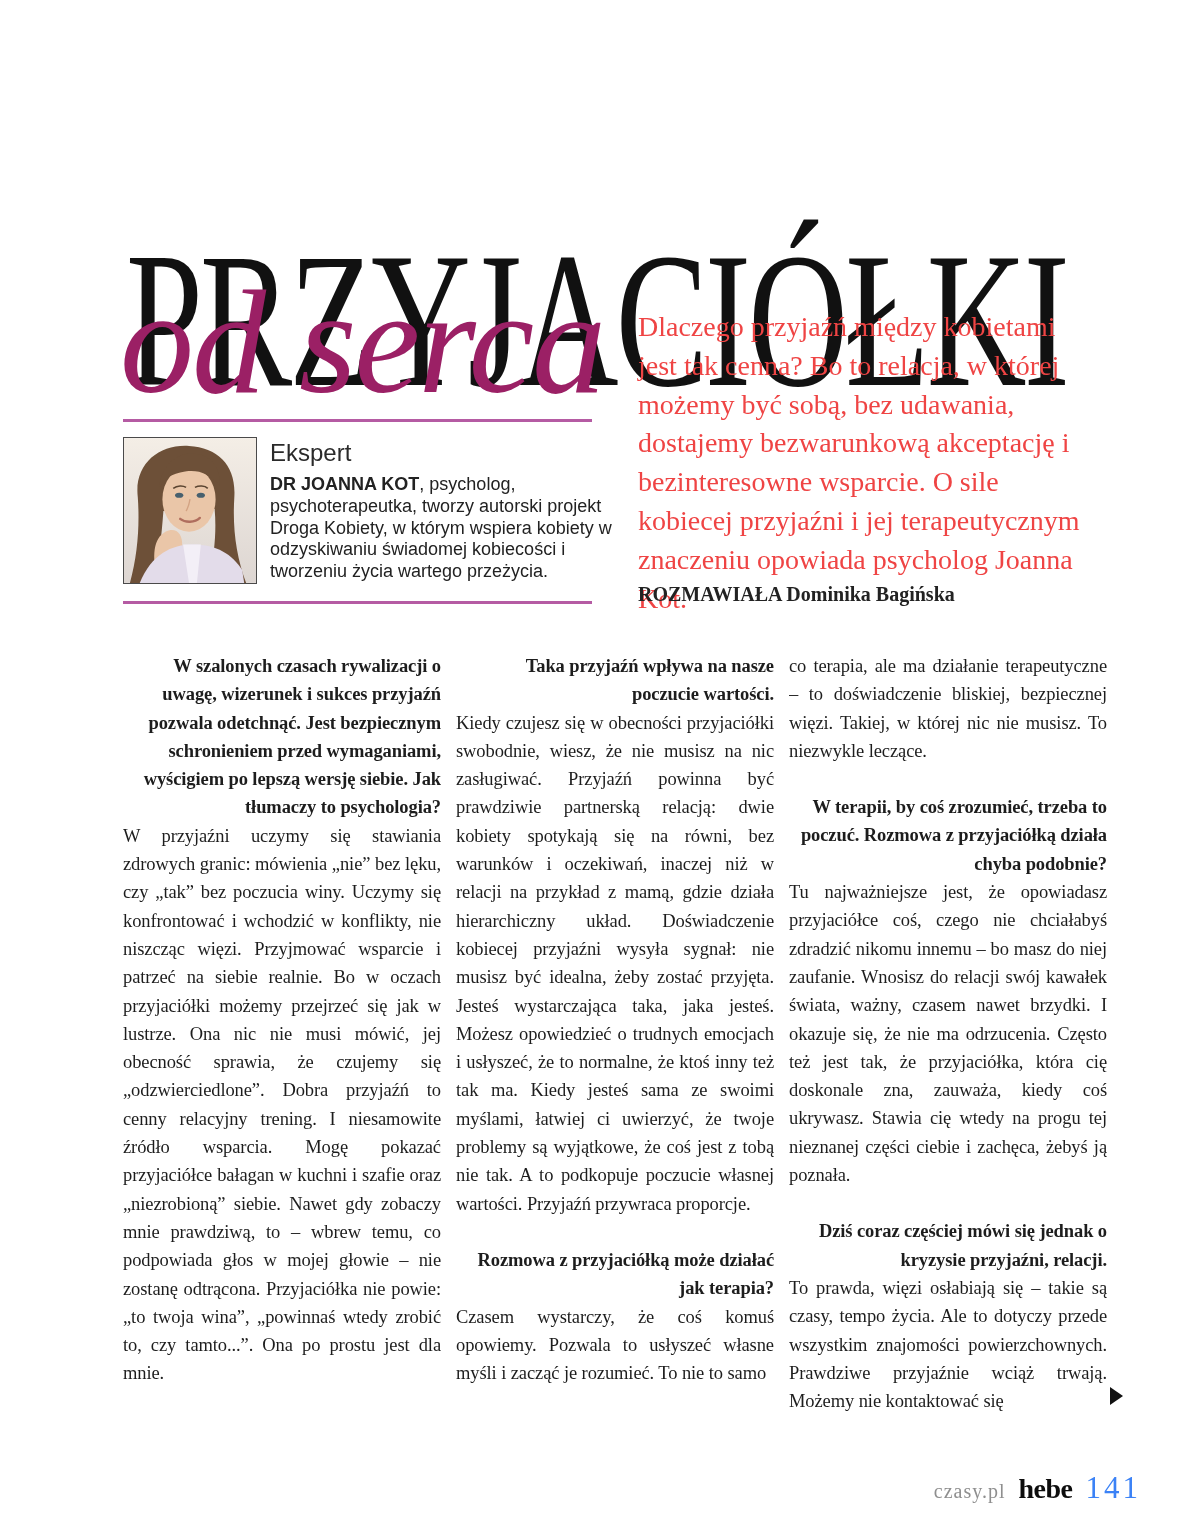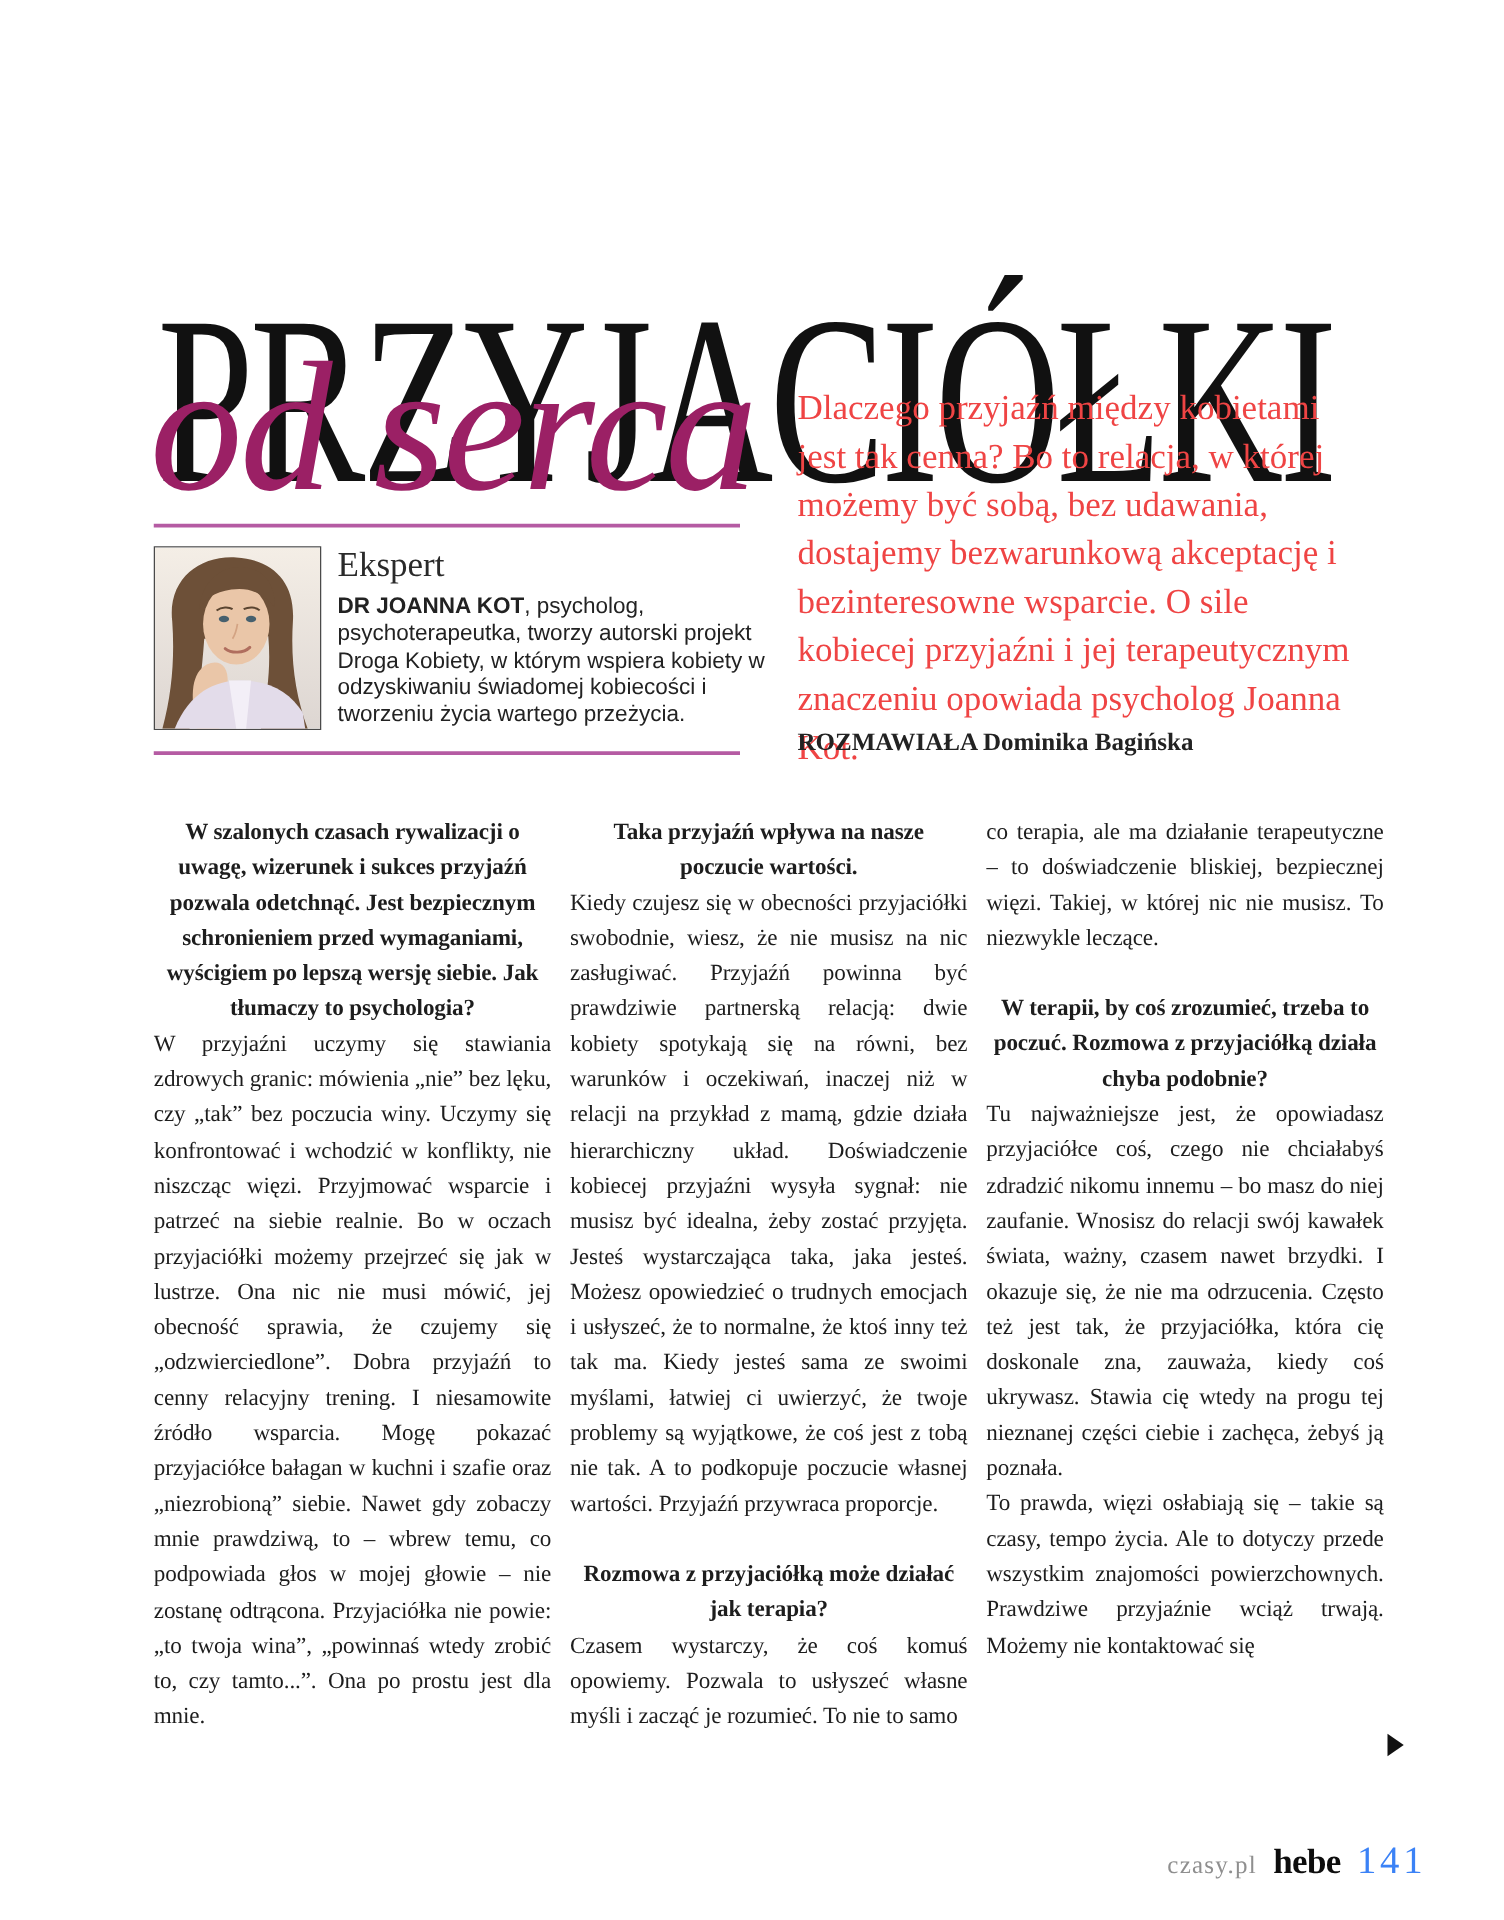--- a/index.html
+++ b/index.html
@@ -41,23 +41,22 @@
     position:absolute;left:123px;top:437px;
     width:134px;height:147px;
     border:1px solid #4a4a4a;
     box-sizing:border-box;
   }
   .expert-text{
     position:absolute;left:270px;top:437px;width:348px;
     font-family:"Liberation Sans", sans-serif;
   }
   .expert-heading{
-    font-size:28px;line-height:32px;font-weight:400;color:#2a2a2a;
+    font-size:24px;line-height:32px;font-weight:400;color:#2a2a2a;
     margin-bottom:5px;
-    font-family:Liberation Serif, serif;
   }
   .expert-bio{
     font-size:18px;line-height:21.8px;color:#222222;margin:0;
   }
   .expert-bio b{font-weight:700;}
   
   .intro{
     position:absolute;left:638px;top:308px;width:458px;
     font-size:28px;line-height:38.8px;color:#ef4444;
     text-align:left;
@@ -71,21 +70,21 @@
     position:absolute;left:123px;top:652px;width:984px;height:800px;
     display:flex;gap:15px;overflow:hidden;
   }
   .column{width:318px;min-width:318px;overflow:hidden;}
   .block{
     margin:0;
     font-size:18.5px;line-height:28.3px;
     letter-spacing:-0.1px;
   }
   .block.answer{text-align:justify;}
-  .block.question{font-weight:700;text-align:center;}
+  .block.question{font-weight:700;text-align:right;}
   .block.question:not(:first-child){margin-top:28px;}
   
   .cont-arrow{
     position:absolute;left:1110px;top:1387px;
     width:0;height:0;
     border-left:13px solid #111111;
     border-top:9px solid transparent;
     border-bottom:9px solid transparent;
   }
   
@@ -166,20 +165,21 @@
       <div class="column">
         <p class="block question">Taka przyjaźń wpływa na nasze poczucie wartości.</p>
         <p class="block answer">Kiedy czujesz się w obecności przyjaciółki swobodnie, wiesz, że nie musisz na nic zasługiwać. Przyjaźń powinna być prawdziwie partnerską relacją: dwie kobiety spotykają się na równi, bez warunków i oczekiwań, inaczej niż w relacji na przykład z mamą, gdzie działa hierarchiczny układ. Doświadczenie kobiecej przyjaźni wysyła sygnał: nie musisz być idealna, żeby zostać przyjęta. Jesteś wystarczająca taka, jaka jesteś. Możesz opowiedzieć o trudnych emocjach i usłyszeć, że to normalne, że ktoś inny też tak ma. Kiedy jesteś sama ze swoimi myślami, łatwiej ci uwierzyć, że twoje problemy są wyjątkowe, że coś jest z tobą nie tak. A to podkopuje poczucie własnej wartości. Przyjaźń przywraca proporcje.</p>
         <p class="block question">Rozmowa z przyjaciółką może działać jak terapia?</p>
         <p class="block answer">Czasem wystarczy, że coś komuś opowiemy. Pozwala to usłyszeć własne myśli i zacząć je rozumieć. To nie to samo</p>
       </div>
       <div class="column">
         <p class="block answer">co terapia, ale ma działanie terapeutyczne – to doświadczenie bliskiej, bezpiecznej więzi. Takiej, w której nic nie musisz. To niezwykle leczące.</p>
         <p class="block question">W terapii, by coś zrozumieć, trzeba to poczuć. Rozmowa z przyjaciółką działa chyba podobnie?</p>
         <p class="block answer">Tu najważniejsze jest, że opowiadasz przyjaciółce coś, czego nie chciałabyś zdradzić nikomu innemu – bo masz do niej zaufanie. Wnosisz do relacji swój kawałek świata, ważny, czasem nawet brzydki. I okazuje się, że nie ma odrzucenia. Często też jest tak, że przyjaciółka, która cię doskonale zna, zauważa, kiedy coś ukrywasz. Stawia cię wtedy na progu tej nieznanej części ciebie i zachęca, żebyś ją poznała.</p>
+        <p class="block question">Dziś coraz częściej mówi się jednak o kryzysie przyjaźni, relacji.</p>
         <p class="block answer">To prawda, więzi osłabiają się – takie są czasy, tempo życia. Ale to dotyczy przede wszystkim znajomości powierzchownych. Prawdziwe przyjaźnie wciąż trwają. Możemy nie kontaktować się</p>
       </div>
     </div>
 
   <div class="cont-arrow"></div>
 
   <div class="footer">
     <span class="footer-site">czasy.pl</span>
     <span class="footer-logo">hebe</span>
     <span class="footer-page">141</span>

